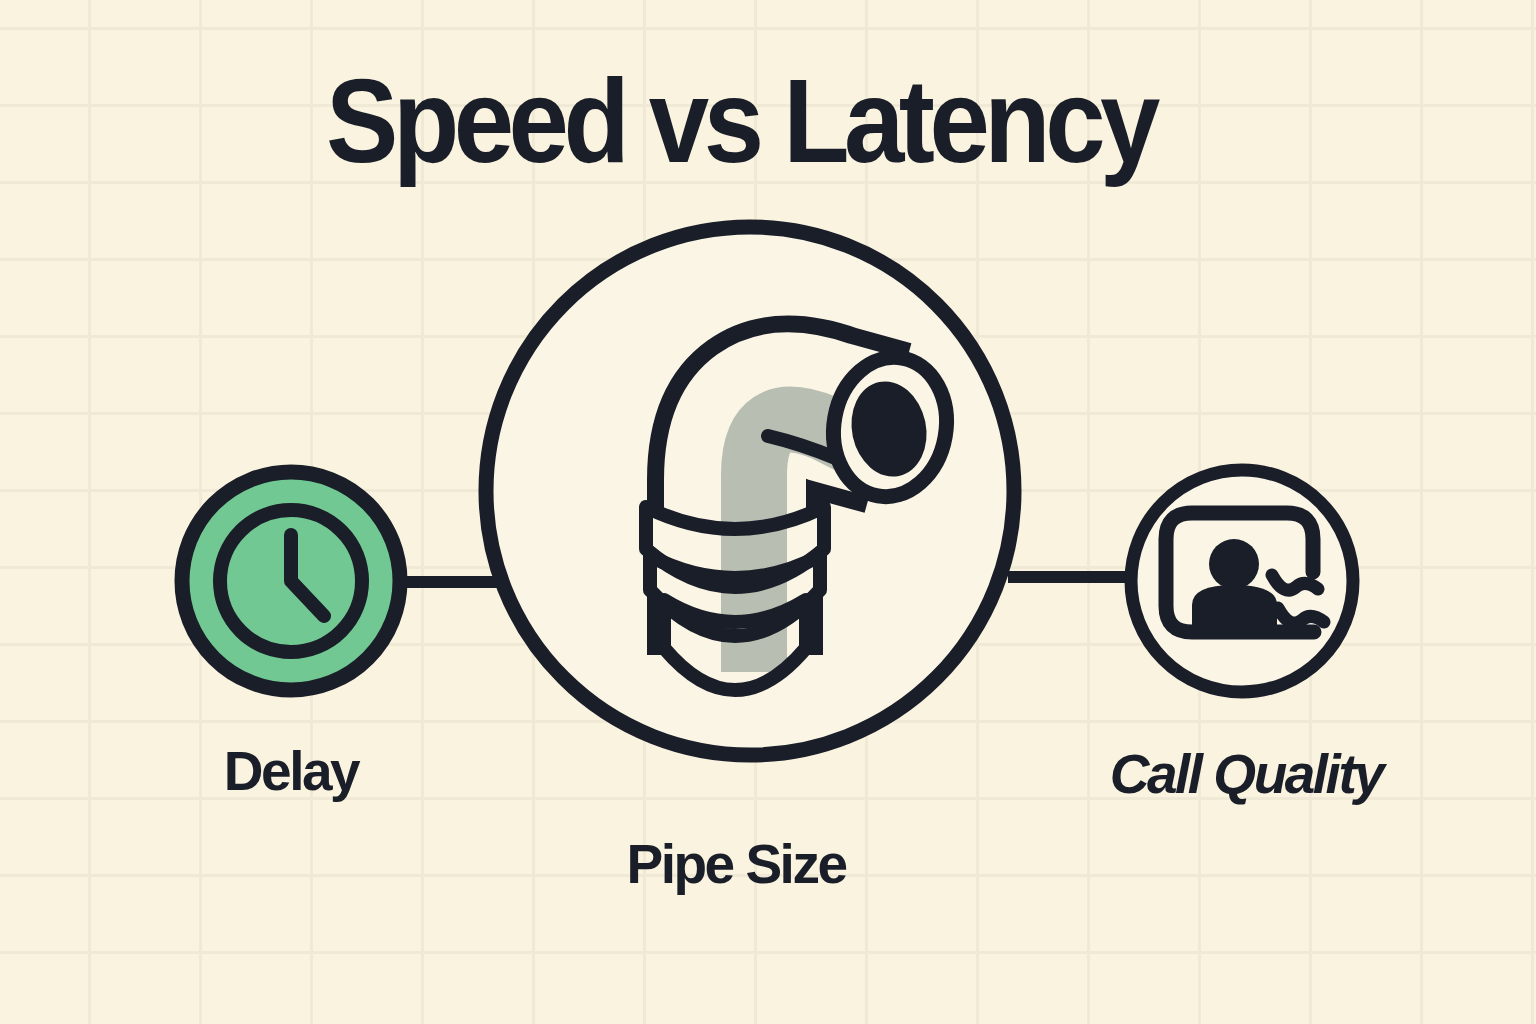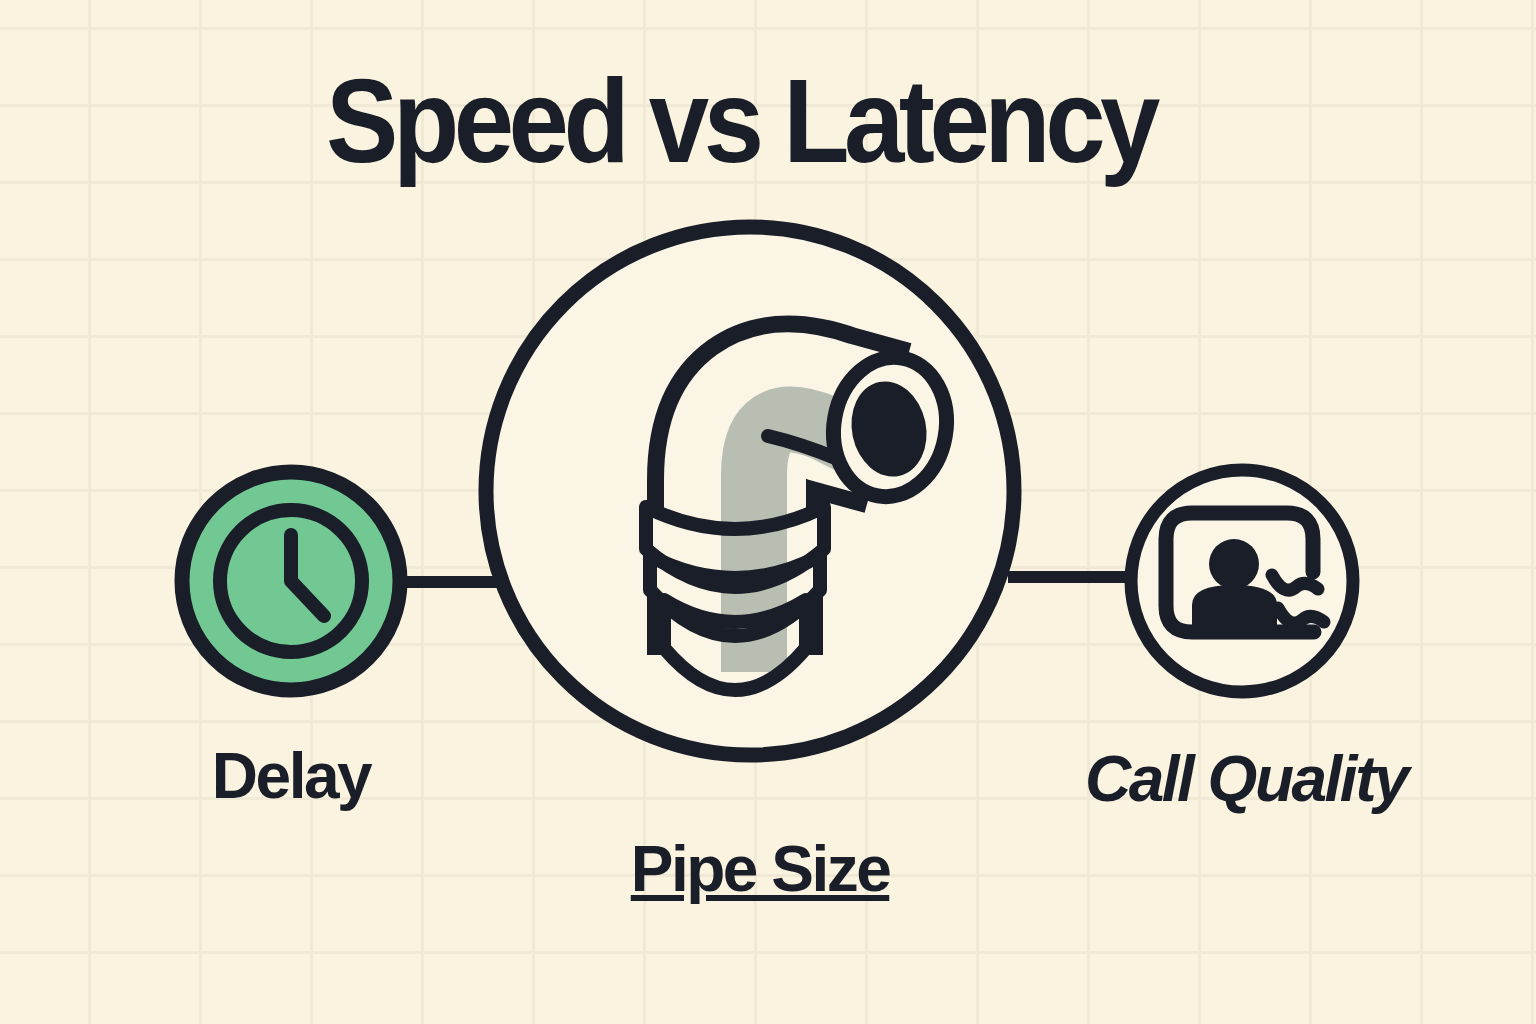--- a/index.html
+++ b/index.html
@@ -29,27 +29,27 @@
     text-align:center;
     font-size:118px;font-weight:700;line-height:1;
     letter-spacing:-6px;
     color:var(--outline);
     white-space:nowrap;
   }
   .title-inner{display:inline-block;transform:scaleX(0.92);transform-origin:center;}
   .node-label{
     position:absolute;
     transform:translateX(-50%);
-    font-size:64px;font-weight:700;line-height:1;
+    font-size:55px;font-weight:700;line-height:1;
     letter-spacing:-2.5px;
     color:var(--outline);
     white-space:nowrap;
   }
   .label-delay{left:291px;top:744px;}
-  .label-pipe{left:760px;top:837px;text-decoration:underline;}
+  .label-pipe{left:736px;top:837px;}
   .label-call{left:1246px;top:747px;font-style:italic;}
   svg.diagram{position:absolute;left:0;top:0;}
 </style>
 </head>
 <body>
 
 <div class="canvas">
 
   <h1 class="title"><span class="title-inner">Speed vs Latency</span></h1>
 

